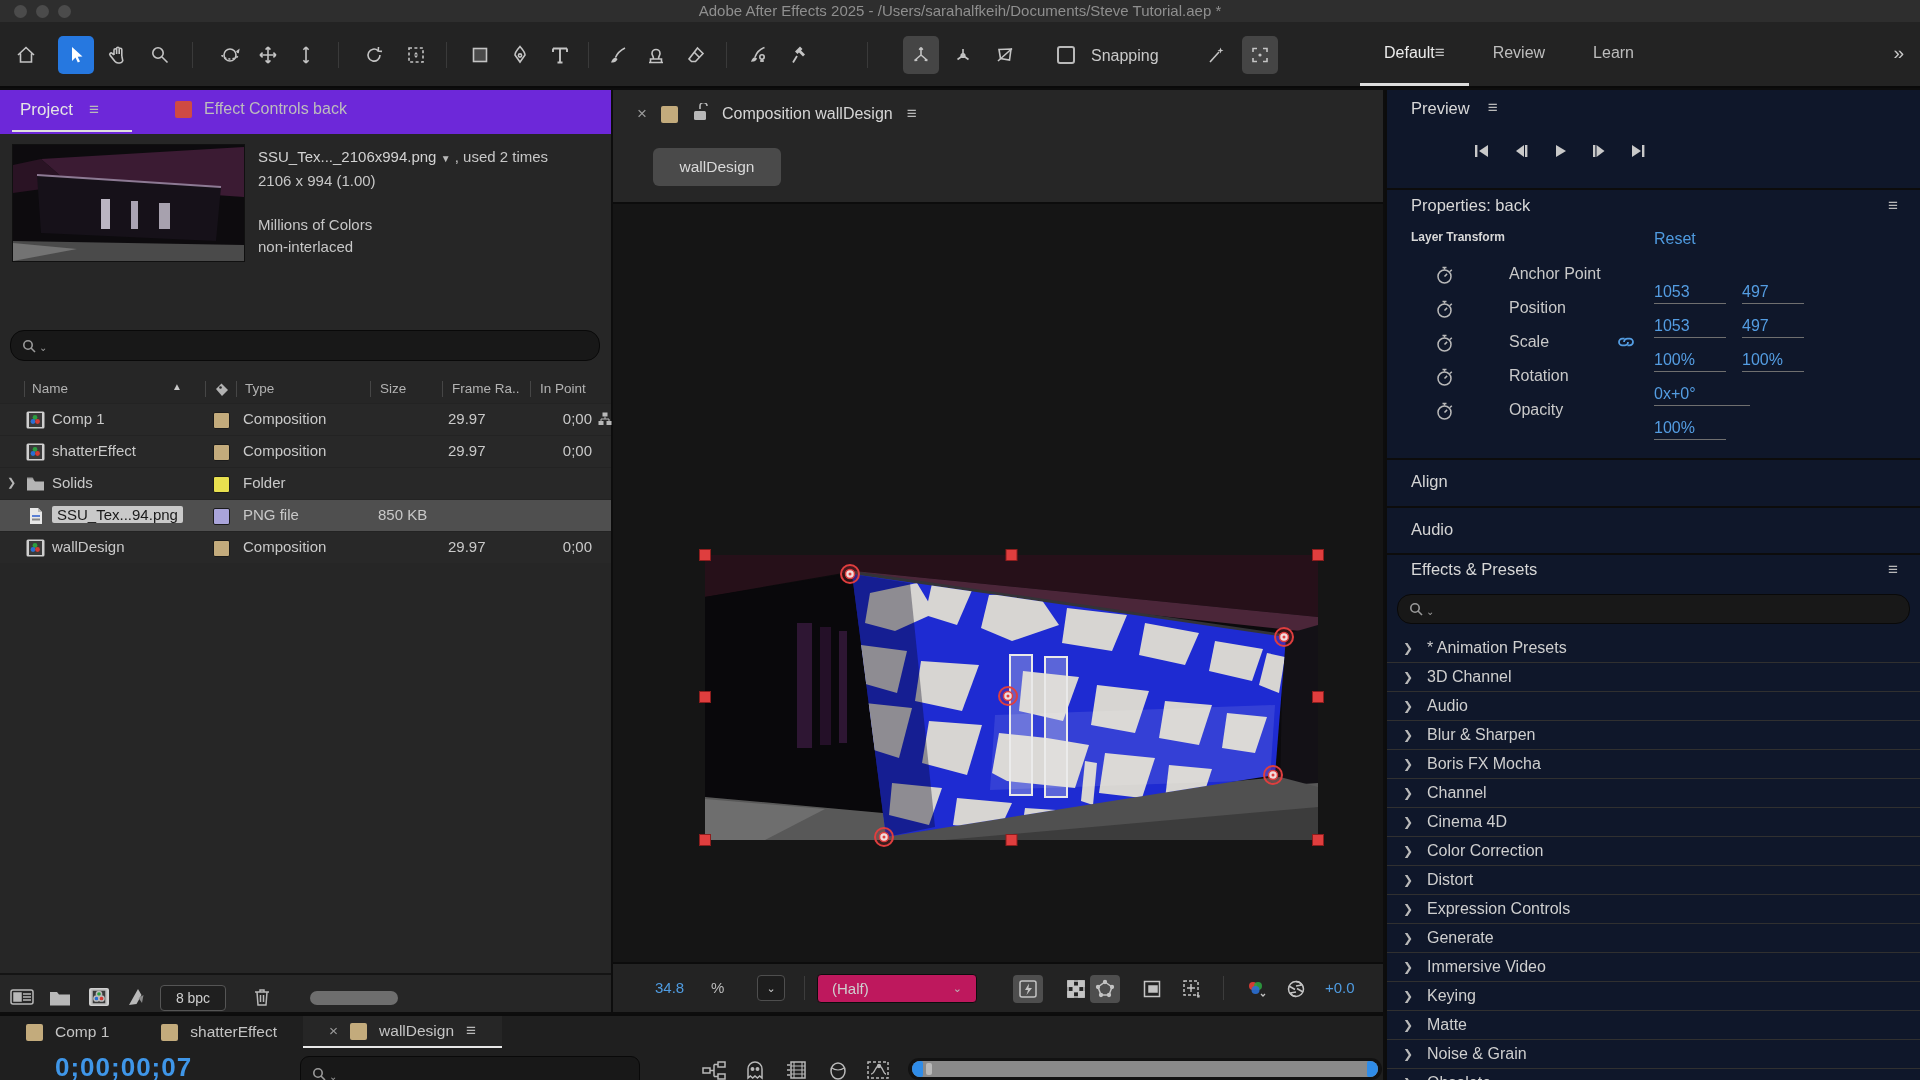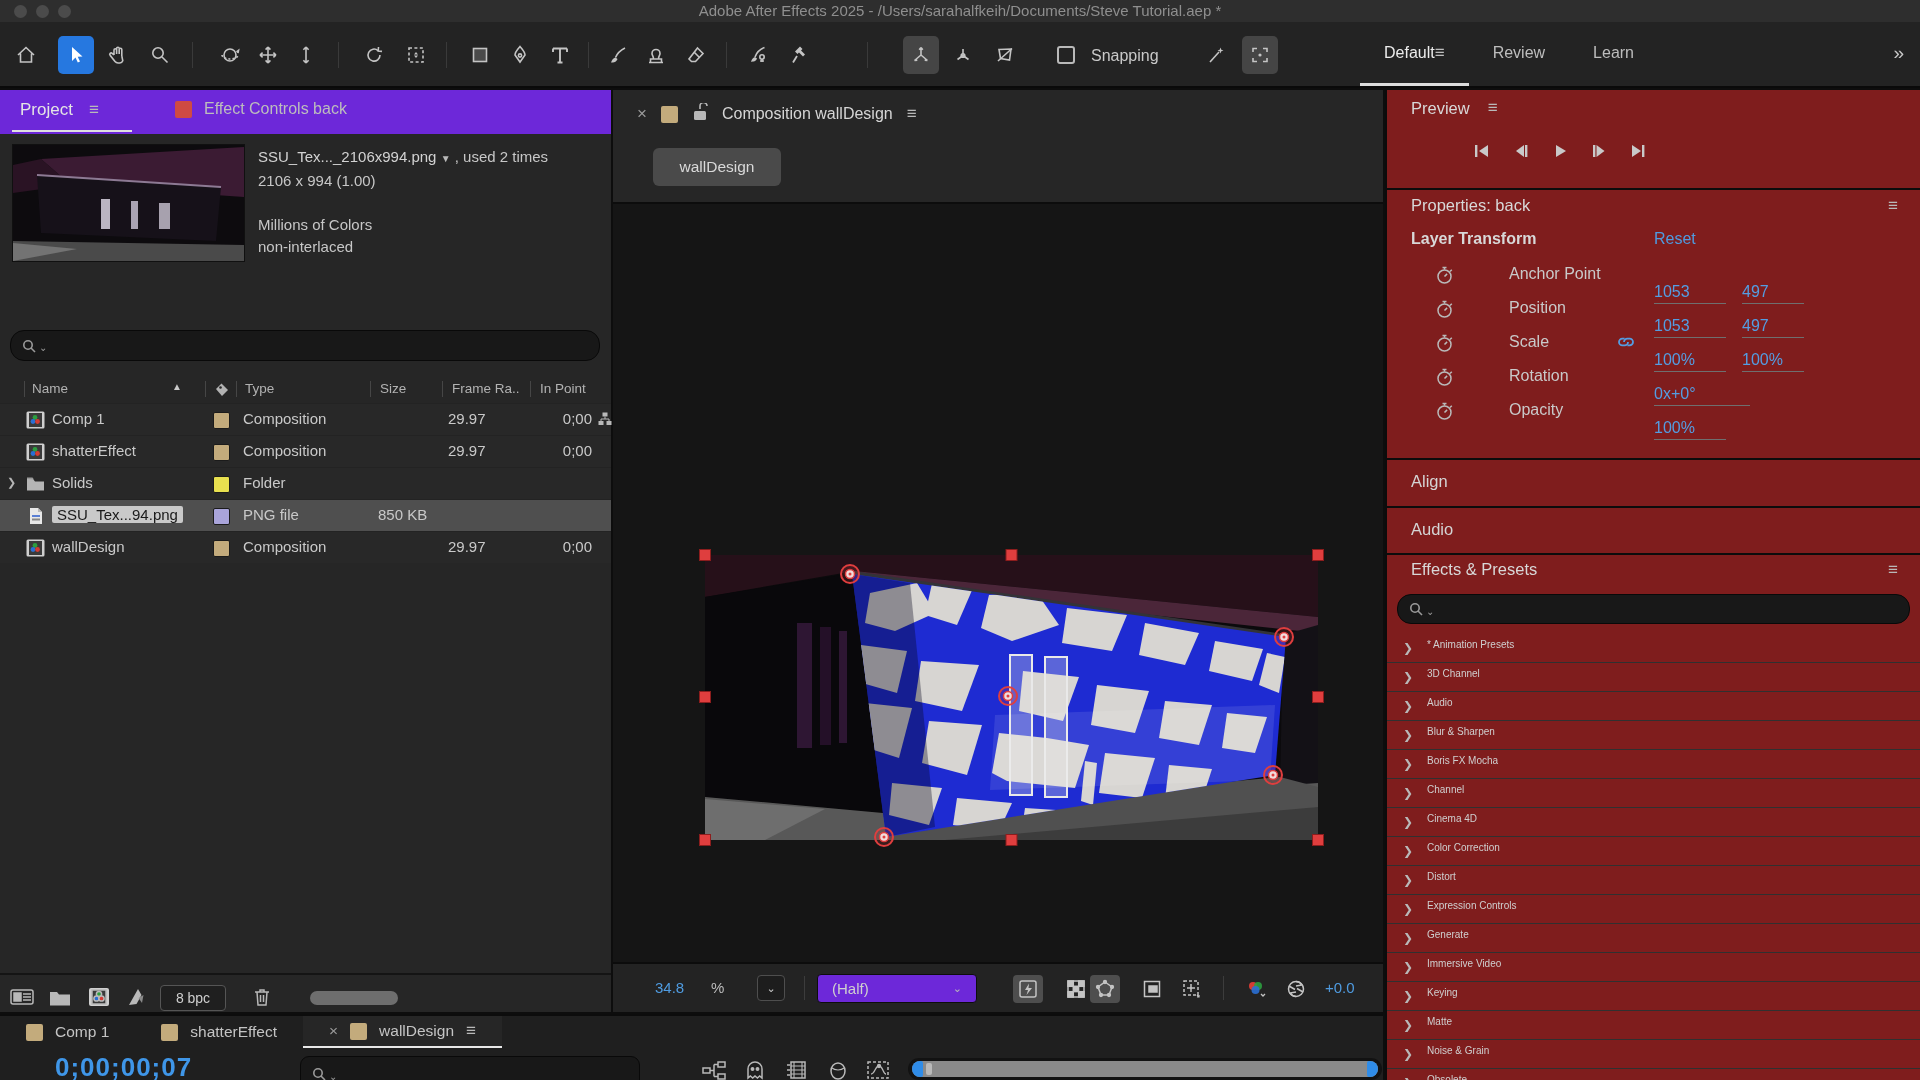--- a/index.html
+++ b/index.html
@@ -78,57 +78,57 @@
   .cp-lock svg { stroke:#b9b9b9; fill:none; stroke-width:1.6; }
   .cp-title { color:#d6d6d6; }
   .cp-crumbrow { position:absolute; left:0; top:48px; width:100%; height:62px; }
   .crumb-btn { position:absolute; left:40px; top:10px; width:128px; height:38px; background:#4a4a4a; border:none; border-radius:6px; color:#d9d9d9; font-size:15.5px; }
   .cp-canvas { position:absolute; left:0; top:112px; width:770px; height:760px; background:#151515; border-top:2px solid #0c0c0c; }
   .cp-status { position:absolute; left:0; bottom:0; width:100%; height:50px; background:#232323; border-top:2px solid #0c0c0c; font-size:15px; }
   .cp-status .zoomval { position:absolute; left:42px; top:15px; color:#4f9be0; }
   .cp-status .pct { position:absolute; left:98px; top:15px; color:#bdbdbd; }
   .sq-btn { position:absolute; top:11px; width:28px; height:26px; background:#1d1d1d; border:1px solid #4e4e4e; border-radius:4px; color:#c9c9c9; font-size:11px; }
   .vsep { position:absolute; top:12px; width:1px; height:24px; background:#3c3c3c; }
-  .res-dd { position:absolute; left:204px; top:10px; width:160px; height:29px; background:#6d28d9; border:1px solid #0d0d0d; border-radius:4px; color:#cfcfcf; display:flex; align-items:center; padding:4px 14px; }
+  .res-dd { position:absolute; left:204px; top:10px; width:160px; height:29px; background:#be185d; border:1px solid #0d0d0d; border-radius:4px; color:#cfcfcf; display:flex; align-items:center; padding:4px 14px; }
   .res-dd .ddchev { margin-left:auto; font-size:11px; color:#b9b9b9; }
   .sico { position:absolute; top:11px; width:30px; height:28px; border-radius:4px; display:flex; align-items:center; justify-content:center; }
   .sico svg { stroke:#c4c4c4; fill:none; stroke-width:1.5; }
   .sico.on { background:#4e4e4e; }
   .expo { position:absolute; left:712px; top:15px; color:#4f9be0; }
 
   
-  .right-panel { position:absolute; left:1385px; top:90px; width:535px; height:990px; background:#7f1d1d; border-left:2px solid #0c0c0c; }
+  .right-panel { position:absolute; left:1385px; top:90px; width:535px; height:990px; background:#0f172a; border-left:2px solid #0c0c0c; }
   .rp-title { font-size:16.5px; color:#d8d8d8; }
   .rp-row { position:absolute; display:flex; align-items:center; gap:18px; }
   .transport { position:absolute; left:82px; top:48px; display:flex; gap:13px; }
   .tbtn { width:26px; height:26px; background:none; border:none; display:flex; align-items:center; justify-content:center; }
   .tbtn svg { fill:#c9c9c9; stroke:none; }
   .rp-sep { position:absolute; left:0; width:100%; height:2px; background:#0c0c0c; }
   .props-head { position:absolute; left:24px; top:106px; }
   .props-menu { position:absolute; right:22px; }
-  .lt-label { position:absolute; left:24px; top:140px; font-size:16px; font-weight:bold; color:#d8d8d8; }
+  .lt-label { position:absolute; left:24px; top:140px; font-size:12px; font-weight:bold; color:#d8d8d8; }
   .reset { position:absolute; left:267px; top:140px; font-size:16px; color:#4f9be0; }
   .trows { position:absolute; left:0; top:168px; width:100%; }
   .trow { position:relative; height:34px; }
   .trow .sw { position:absolute; left:48px; top:7px; }
   .trow .sw svg { stroke:#b9b9b9; fill:none; stroke-width:1.5; }
   .tlabel { position:absolute; left:122px; top:7px; font-size:16px; color:#c9c9c9; }
   .tlink { position:absolute; left:228px; top:9px; }
   .tval { position:absolute; top:25px; font-size:16px; color:#549de2; border-bottom:1px solid #6f6f6f; padding-bottom:2px; text-align:left; }
   .tval.v1 { left:267px; width:72px; }
   .tval.v1.wide { width:96px; }
   .tval.v2 { left:355px; width:62px; }
   .sect { position:absolute; left:24px; font-size:16.5px; color:#d4d4d4; }
   .ep-head { position:absolute; left:24px; top:470px; }
   .ep-menu { position:absolute; right:22px; top:470px; }
   .ep-search { left:10px; top:504px; width:513px; height:30px; }
   .ep-list { position:absolute; left:0; top:544px; width:100%; }
   .ep-item { position:relative; height:29px; border-bottom:1px solid #303030; }
   .ep-item .chev { position:absolute; left:16px; top:7px; font-size:12px; color:#b9b9b9; }
-  .ep-item .lab { position:absolute; left:40px; top:5px; font-size:10px; color:#cfcfcf; }
+  .ep-item .lab { position:absolute; left:40px; top:5px; font-size:16px; color:#cfcfcf; }
 
   
   .timeline { position:absolute; left:0; top:1014px; width:1383px; height:66px; background:#1f1f1f; border-top:2px solid #0c0c0c; }
   .tl-tabs { position:absolute; left:0; top:0; height:32px; display:flex; }
   .tl-tab { position:relative; display:flex; align-items:center; gap:12px; padding:0 26px; font-size:15.5px; color:#c4c4c4; }
   .tl-tab .tclose { color:#9a9a9a; }
   .tl-tab.active { background:#262626; border-bottom:2px solid #e8e8e8; }
   .timecode { position:absolute; left:55px; top:36px; font-size:26px; font-weight:bold; color:#3f96e8; letter-spacing:1px; }
   .tl-search { left:300px; top:40px; width:340px; height:36px; border-radius:9px; }
   .tl-ico { position:absolute; top:44px; }

